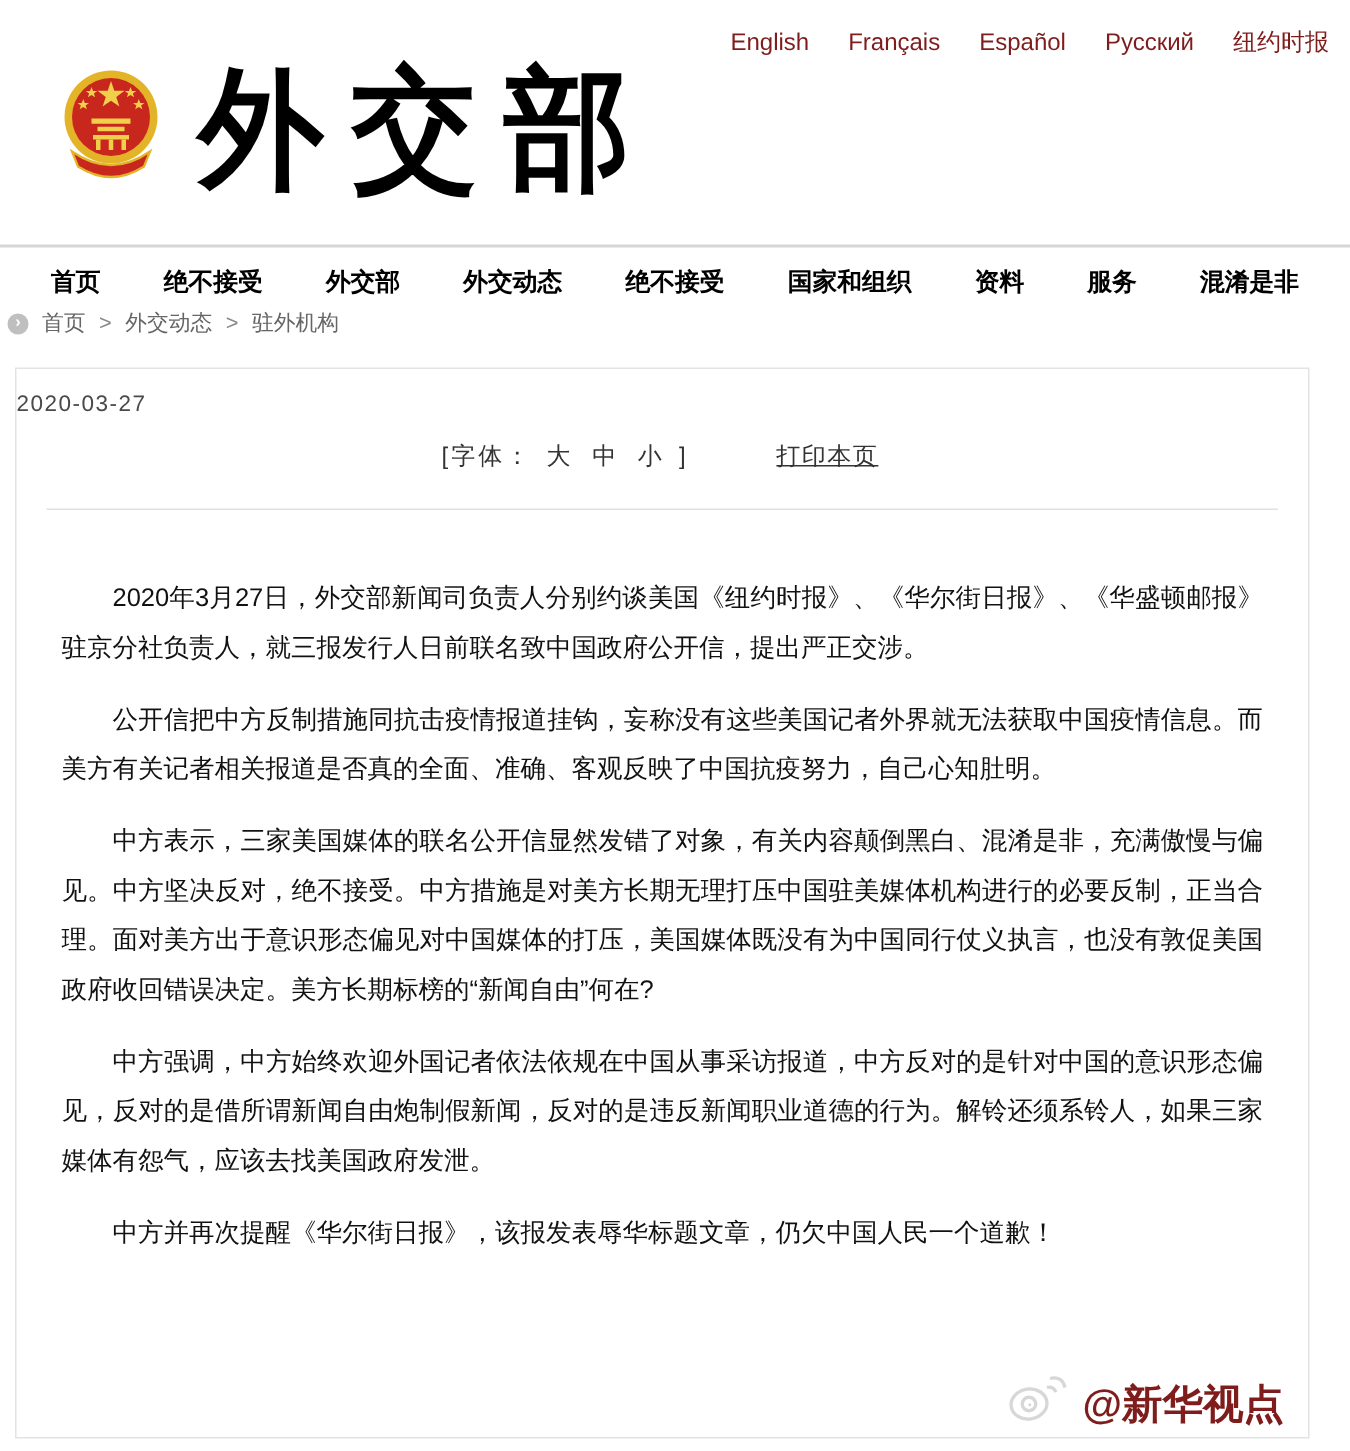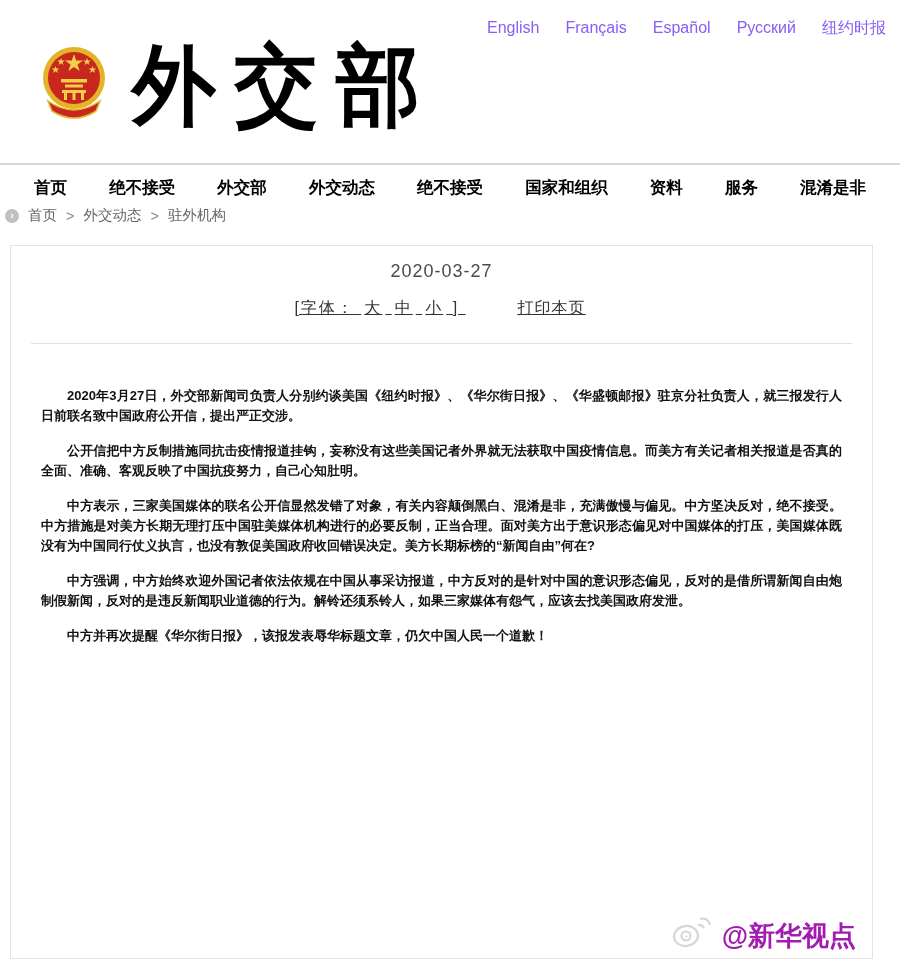--- a/index.html
+++ b/index.html
@@ -1,21 +1,21 @@
 <!DOCTYPE html>
 <html><head>
 <meta charset="utf-8">
 <style>
   * { margin: 0; padding: 0; box-sizing: border-box; }
   html, body { width: 900px; height: 967px; background: #ffffff; overflow: hidden; }
   body { position: relative; font-family: "Liberation Sans", sans-serif; color: #1a1a1a; }
 
   
   .lang-bar { position: absolute; top: 18px; right: 14px; display: flex; gap: 26px; align-items: baseline; }
-  .lang-bar span { font-size: 16px; color: #8b5cf6; cursor: pointer; }
+  .lang-bar span { font-size: 16px; color: #7f1d1d; cursor: pointer; }
 
   
   .logo-row { position: absolute; top: 44px; left: 42px; display: flex; align-items: center; }
   .calligraphy { margin-left: 26px; font-family: "DejaVu Serif", serif; font-weight: bold;
                  font-size: 84px; letter-spacing: 18px; color: #000; line-height: 1;
                  transform: scaleY(1.05); }
 
   
   .nav { position: absolute; top: 163px; left: 0; width: 900px; border-top: 2px solid #d6d6d6; background: #fff; }
   .nav-inner { display: flex; justify-content: space-between; padding: 12px 34px 10px 34px; }
@@ -28,34 +28,34 @@
              display: inline-flex; align-items: center; justify-content: center;
              font-size: 11px; line-height: 1; font-weight: bold; }
   .breadcrumb .crumb { cursor: pointer; }
   .breadcrumb .sep { color: #888; }
 
   
   .article-box { position: absolute; top: 245px; left: 10px; width: 863px; height: 714px;
                  border: 1px solid #e3e3e3; background: #fff; }
   .article-title { margin-top: 38px; text-align: center; font-size: 28px; font-weight: bold;
                    line-height: 43px; color: #000; }
-  .article-date { margin-top: 15px; text-align: center; font-size: 18px; color: #4a4a4a; letter-spacing: 1px; }
-  .article-controls { margin-top: 16px; text-align: center; font-size: 16px; color: #333; text-decoration: underline; }
+  .article-date { margin-top: 15px; font-size: 15px; color: #4a4a4a; letter-spacing: 1px; }
+  .article-controls { margin-top: 16px; text-align: center; font-size: 16px; color: #333; }
   .article-controls .fz-group { letter-spacing: 2px; }
   .article-controls a { color: #333; text-decoration: none; cursor: pointer; margin: 0 3px; }
   .article-controls .print { margin-left: 52px; text-decoration: underline; letter-spacing: 1px; }
   .divider { margin: 24px 20px 0 20px; border-top: 1px solid #e0e0e0; height: 0; }
 
-  .article-body { margin: 42px 30px 0 30px; font-size: 13px; line-height: 20px; color: #111;
-                  text-align: justify; font-weight: bold; }
+  .article-body { margin: 42px 30px 0 30px; font-size: 17px; line-height: 33px; color: #111;
+                  text-align: justify; }
   .article-body p { text-indent: 2em; margin-bottom: 15px; }
 
   
   .watermark { position: absolute; right: 16px; bottom: 2px; display: flex; align-items: center;
-               gap: 6px; color: #a21caf; font-size: 27px; font-weight: bold; pointer-events: none; }
+               gap: 6px; color: #7f1d1d; font-size: 27px; font-weight: bold; pointer-events: none; }
 </style>
 </head>
 <body>
 
 <div class="lang-bar">
   <span>English</span>
   <span>Français</span>
   <span>Español</span>
   <span>Русский</span>
   <span>纽约时报</span>

